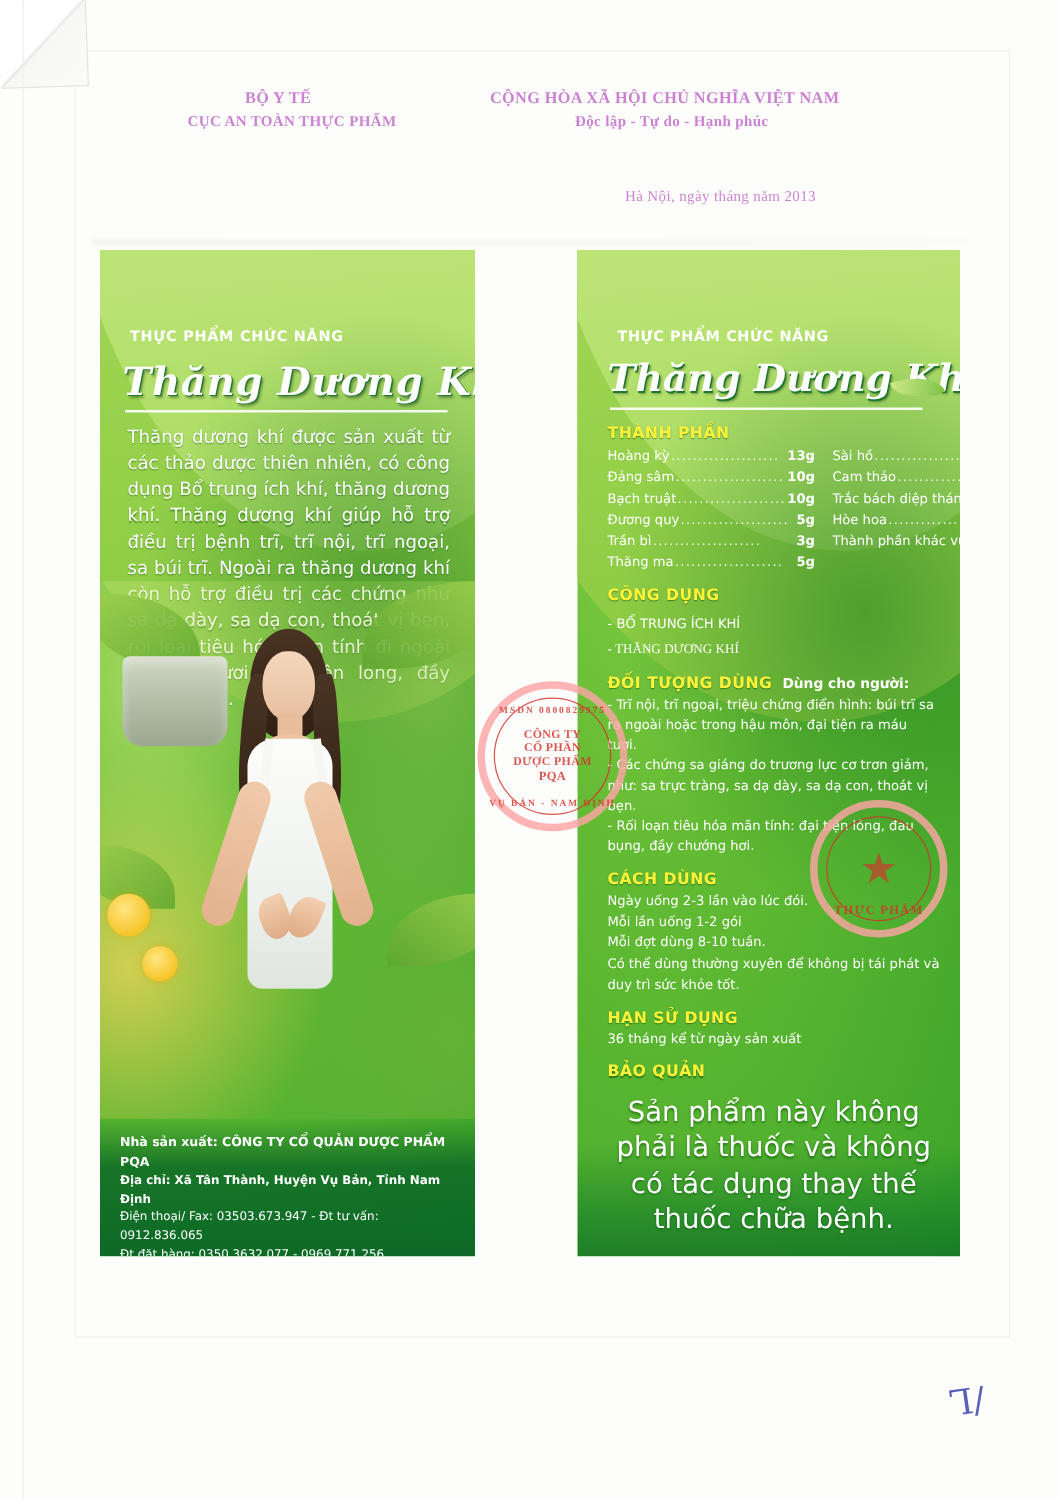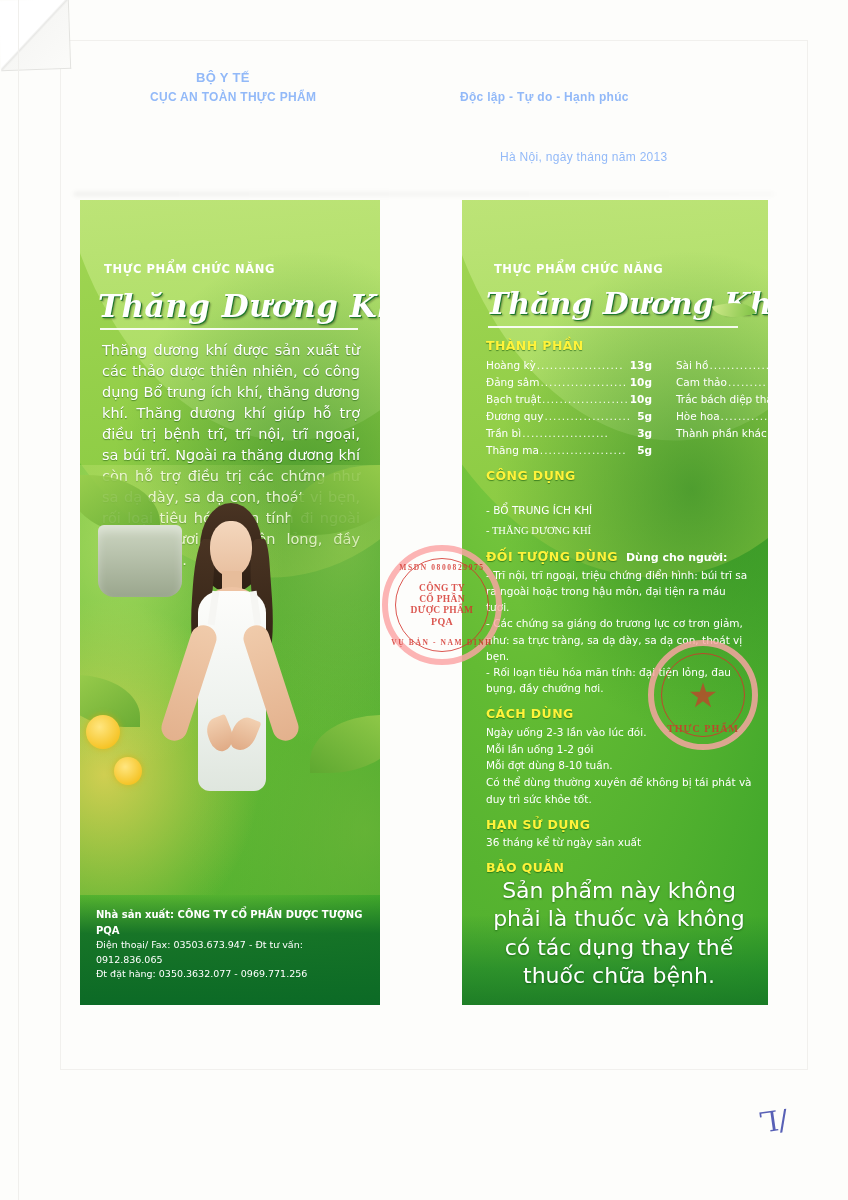--- a/index.html
+++ b/index.html
@@ -23,22 +23,22 @@
     border-bottom:1px solid #e3e3e0;
     transform: rotate(-2deg);
   }
   .scan-edge-left {
     position:absolute; left:18px; top:0; bottom:0; width:1px;
     background:#f0efec;
   }
   
   .ghost {
     position:absolute;
-    color:#3b82f6;
-    font-family:Liberation Sans, sans-serif;
+    color:#a21caf;
+    font-family:Liberation Serif, serif;
     opacity:.55;
     white-space:nowrap;
     letter-spacing:.3px;
   }
   .ghost.b { font-weight:bold; }
 
   .ghost-frame {
     position:absolute; left:60px; top:40px; right:40px; bottom:130px;
     border:1px solid #f1f0ed;
   }
@@ -207,21 +207,21 @@
     position:absolute; right:14px; top:100px; width:40px; height:20px;
     background: linear-gradient(120deg,#cfe98a,#7fc244);
     border-radius: 0 100% 0 100%;
     transform: rotate(-18deg);
   }
   .sec-title {
     color:#fff33a; font-weight:bold; font-size:12.5px;
     letter-spacing:.4px; text-shadow:0 1px 1px rgba(0,70,0,.5);
   }
   .pr-body { position:absolute; left:24px; right:16px; top:138px; color:#ffffff; }
-  .ing-cols { display:flex; gap:24px; margin-top:4px; }
+  .ing-cols { display:flex; gap:14px; margin-top:4px; }
   .ing-col { flex:1; }
   .ing-row {
     font-size:10.5px; line-height:1.62; white-space:nowrap;
     display:flex; align-items:baseline;
   }
   .ing-name { }
   .ing-dots { flex:1; overflow:hidden; letter-spacing:1px; opacity:.9; padding:0 1px; }
   .ing-val { font-weight:bold; }
   .blk { margin-top:9px; }
   .line { font-size:10.5px; line-height:1.6; }
@@ -284,20 +284,21 @@
 </head>
 <body>
 
 <div class="page-scan">
 
   <div class="ghost-frame"></div>
   <div class="scan-corner"></div>
   <div class="scan-edge-left"></div>
 
   <div class="ghost b" style="left:196px; top:70px; font-size:13px;">BỘ Y TẾ</div>
+  <div class="ghost b" style="left:392px; top:70px; font-size:13px;">CỘNG HÒA XÃ HỘI CHỦ NGHĨA VIỆT NAM</div>
   <div class="ghost b" style="left:150px; top:90px; font-size:12px;text-align:center;">CỤC AN TOÀN THỰC PHẨM</div>
   <div class="ghost b" style="left:460px; top:90px; font-size:12px;">Độc lập - Tự do - Hạnh phúc</div>
   <div class="ghost" style="left:500px; top:150px; font-size:12px;">Hà Nội, ngày    tháng    năm 2013</div>
 
   <div class="shadow-line"></div>
 
   <div class="panel" id="panel-left">
     <div class="swirl-top"></div>
     <div class="swirl-top2"></div>
     <div class="swirl-dark"></div>
@@ -329,21 +330,22 @@
           <div class="w-strap" style="left:58px;"></div>
           <div class="w-strap" style="left:100px; transform:rotate(-8deg);"></div>
           <div class="w-arm l"></div>
           <div class="w-arm r"></div>
           <div class="w-hands"></div>
         </div>
       </div>
 
       <div class="bottom-dark"></div>
       <div class="pl-footer">
-        <div class="mfr">Nhà sản xuất: CÔNG TY CỔ PHẦN DƯỢC TƯỢNG PQA</div>
+        <div class="mfr">Nhà sản xuất: CÔNG TY CỔ QUẢN DƯỢC PHẨM PQA</div>
+        <div class="addr">Địa chỉ: Xã Tân Thành, Huyện Vụ Bản, Tỉnh Nam Định</div>
         <div>Điện thoại/ Fax: 03503.673.947 - Đt tư vấn: 0912.836.065</div>
         <div>Đt đặt hàng: 0350.3632.077 - 0969.771.256</div>
 
       </div>
     </div>
   </div>
 
   <div class="panel" id="panel-right">
     <div class="swirl-top"></div>
     <div class="swirl-top2"></div>
@@ -414,21 +416,21 @@
             </div>
             <div class="ing-row">
               <span class="ing-name">Thành phần khác vừa đủ</span>
 
             </div>
           </div>
         </div>
 
         <div class="blk">
           <div class="sec-title">CÔNG DỤNG</div>
-          <div class="line" style="margin-top:19px;">- BỔ TRUNG ÍCH KHÍ</div>
+          <div class="line" style="margin-top:8px;">- BỔ TRUNG ÍCH KHÍ</div>
           <div class="line" style="margin-top:4px;font-family:Liberation Serif, serif;">- THĂNG DƯƠNG KHÍ</div>
         </div>
 
         <div class="blk">
           <div class="usage-head">
             <span class="sec-title">ĐỐI TƯỢNG DÙNG</span>
             <span class="lead">Dùng cho người:</span>
           </div>
           <div class="bullet" style="margin-top:3px;">- Trĩ nội, trĩ ngoại, triệu chứng điển hình: búi trĩ sa ra ngoài hoặc trong hậu môn, đại tiện ra máu tươi.</div>
           <div class="bullet">- Các chứng sa giáng do trương lực cơ trơn giảm, như: sa trực tràng, sa dạ dày, sa dạ con, thoát vị bẹn.</div>

